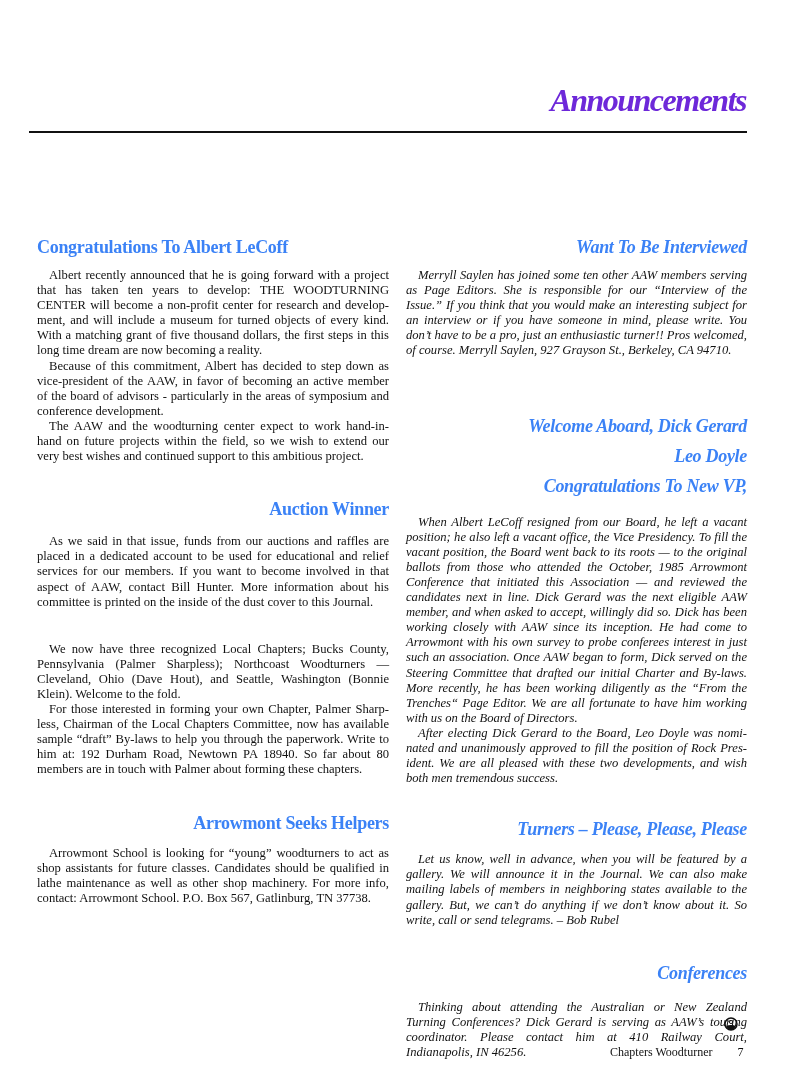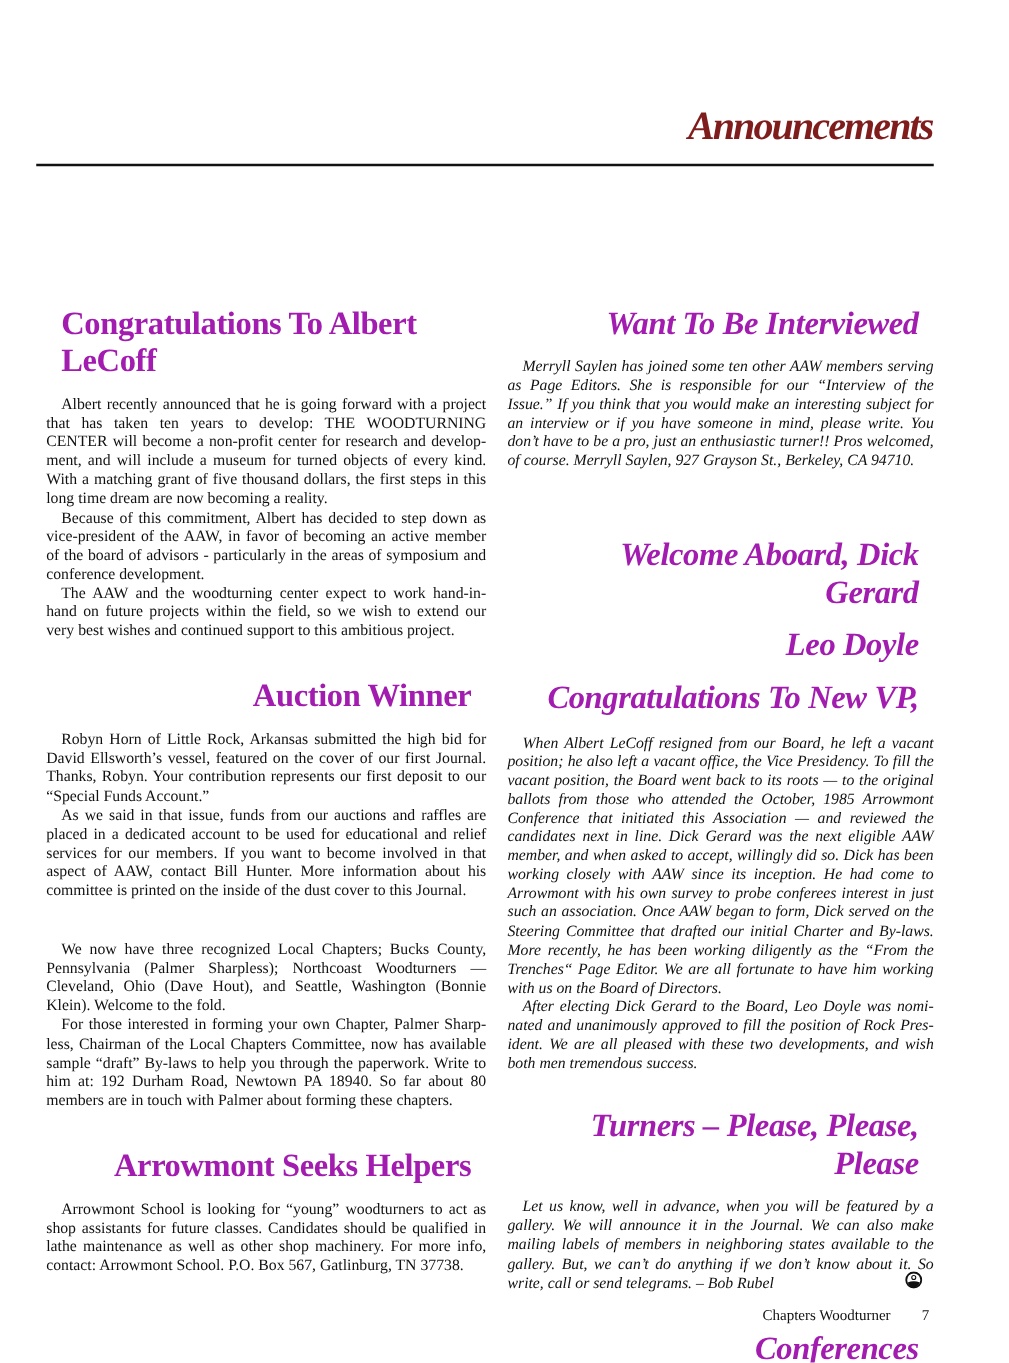--- a/index.html
+++ b/index.html
@@ -3,32 +3,32 @@
 <meta charset="utf-8">
 <style>
   html, body { margin: 0; padding: 0; background: #ffffff; }
   body {
     width: 807px; height: 1090px; position: relative; overflow: hidden;
     font-family: "Liberation Serif", "DejaVu Serif", serif; color: #111;
   }
   .section-title {
     position: absolute; left: 0; top: 82px; width: 746px; text-align: right;
     font-family: "Liberation Serif", serif; font-weight: bold; font-style: italic;
-    font-size: 32px; letter-spacing: -1.5px; color: #7f1d1d;
+    font-size: 32px; letter-spacing: -1.5px; color: #6d28d9;
   }
   .rule {
     position: absolute; left: 29px; top: 131px; width: 718px; height: 2px; background: #111;
   }
   .col { position: absolute; width: 352px; }
   .col-left { left: 37px; top: 232px; }
   .col-right { left: 406px; top: 232px; width: 341px; font-style: italic; }
   .article { margin: 0; }
   h2 {
-    margin: 12px; font-family: "Liberation Serif", serif; font-weight: bold;
-    font-size: 26px; line-height: 30px; color: #a21caf; letter-spacing: -0.3px;
+    margin: 0; font-family: "Liberation Serif", serif; font-weight: bold;
+    font-size: 18px; line-height: 30px; color: #3b82f6; letter-spacing: -0.3px;
   }
   h2.left { text-align: left; }
   h2.right { text-align: right; }
   p {
     margin: 0; font-size: 12.6px; line-height: 15.1px; text-align: justify;
     text-indent: 12px; hyphens: manual;
   }
   .body { margin-top: 6px; }
   .footer {
     position: absolute; top: 1045px; left: 610px; font-size: 12px;
@@ -51,21 +51,20 @@
     <div class="body">
       <p>Albert recently announced that he is going forward with a project that has taken ten years to develop: THE WOODTURNING CENTER will become a non-profit center for research and develop­ment, and will include a museum for turned objects of every kind. With a matching grant of five thousand dollars, the first steps in this long time dream are now becoming a reality.</p>
       <p>Because of this commitment, Albert has decided to step down as vice-president of the AAW, in favor of becoming an active member of the board of advisors - particularly in the areas of symposium and conference development.</p>
       <p>The AAW and the woodturning center expect to work hand-in-hand on future projects within the field, so we wish to extend our very best wishes and continued support to this ambitious project.</p>
     </div>
   </div>
 
   <div class="article" style="margin-top:30px">
     <h2 class="right">Auction Winner</h2>
     <div class="body" style="margin-top:10px">
-      <p>Robyn Horn of Little Rock, Arkansas submitted the high bid for David Ellsworth’s vessel, featured on the cover of our first Journal. Thanks, Robyn. Your contribution repre­sents our first deposit to our “Special Funds Account.”</p>
       <p>As we said in that issue, funds from our auctions and raffles are placed in a dedicated account to be used for educational and relief services for our members. If you want to become involved in that aspect of AAW, contact Bill Hunter. More information about his committee is printed on the inside of the dust cover to this Journal.</p>
     </div>
   </div>
 
   <div class="article" style="margin-top:32px">
     <div class="body" style="margin-top:8px">
       <p>We now have three recognized Local Chapters; Bucks County, Pennsylvania (Palmer Sharpless); Northcoast Woodturners — Cleveland, Ohio (Dave Hout), and Seattle, Washington (Bonnie Klein). Welcome to the fold.</p>
       <p>For those interested in forming your own Chapter, Palmer Sharp­less, Chairman of the Local Chapters Committee, now has available sample “draft” By-laws to help you through the paperwork. Write to him at: 192 Durham Road, Newtown PA 18940. So far about 80 members are in touch with Palmer about forming these chapters.</p>
     </div>
   </div>

